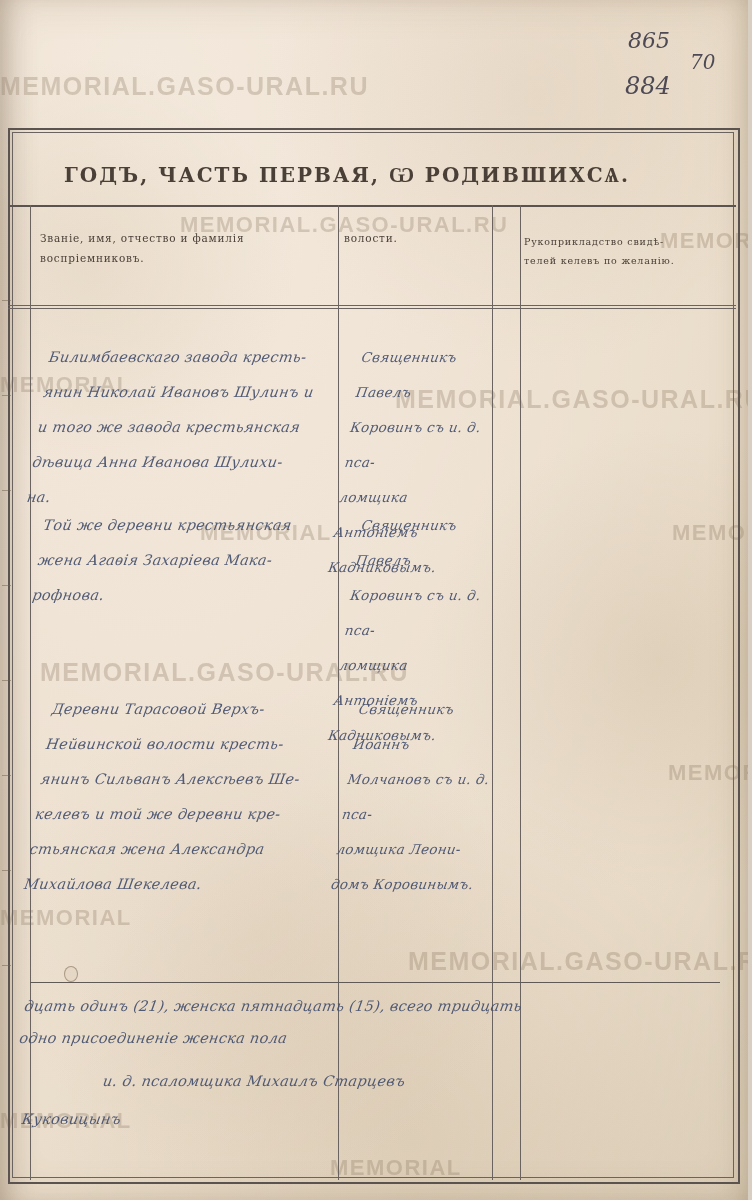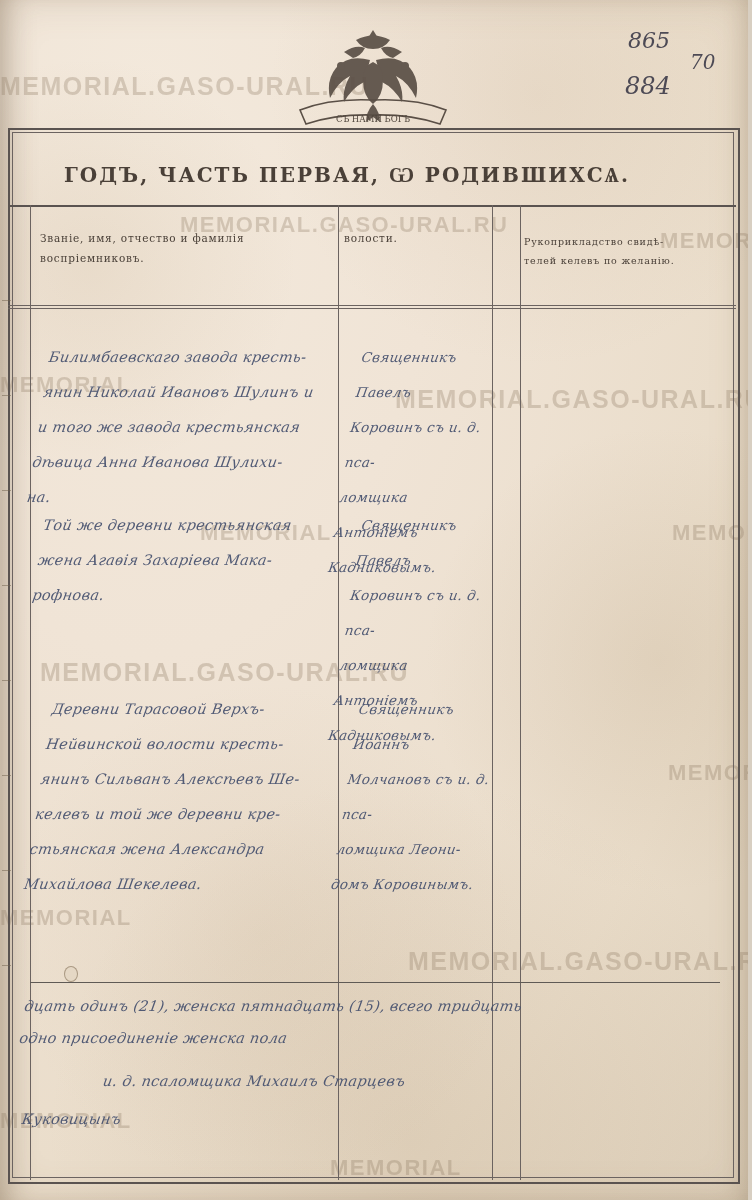--- a/index.html
+++ b/index.html
@@ -232,46 +232,20 @@
 </style>
 </head>
 <body>
 
 <div class="page">
 
   <div class="stamp n1">865</div>
   <div class="stamp n3">884</div>
   <div class="stamp n2">70</div>
 
-  <div class="crest">
-    <svg viewBox="0 0 190 110" width="190" height="110">
-      <g fill="#5a4f46" opacity="0.92">
-
-        <path d="M95 4 l5 8 -5 5 -5 -5z"></path>
-        <path d="M78 14 q17 -9 34 0 q-6 9 -17 9 q-11 0 -17 -9z"></path>
-        <path d="M66 26 q12 -8 21 -4 q-4 8 -12 10z"></path>
-        <path d="M124 26 q-12 -8 -21 -4 q4 8 12 10z"></path>
-
-        <path d="M92 34 q-22 -6 -34 8 q-10 12 -6 30 q8 -16 20 -22 q-8 14 -6 26 q8 -14 20 -20z"></path>
-        <path d="M98 34 q22 -6 34 8 q10 12 6 30 q-8 -16 -20 -22 q8 14 6 26 q-8 -14 -20 -20z"></path>
-
-        <path d="M95 36 q10 4 10 18 q0 16 -10 24 q-10 -8 -10 -24 q0 -14 10 -18z"></path>
-
-        <path d="M95 78 q-7 8 -7 18 q7 -5 7 -5 q0 0 7 5 q0 -10 -7 -18z"></path>
-
-        <circle cx="63" cy="40" r="4"></circle>
-        <circle cx="127" cy="40" r="4"></circle>
-      </g>
-
-      <g>
-        <path d="M22 84 q30 -12 73 -10 q43 -2 73 10 l-6 14 q-30 -10 -67 -9 q-37 -1 -67 9z" fill="none" stroke="#5a4f46" stroke-width="1.6"></path>
-        <text x="95" y="96" text-anchor="middle" font-size="8.5" font-family="DejaVu Serif, serif" fill="#50463d">СЪ НАМИ БОГЪ</text>
-      </g>
-    </svg>
-  </div>
 
   <div class="frame"></div>
   <div class="frame-inner"></div>
   <div class="title-rule"></div>
   <div class="head-rule"></div>
   <div class="head-rule2"></div>
 
   <div class="vrule" style="left:30px; top:205px; height:975px;"></div>
   <div class="vrule" style="left:338px; top:205px; height:975px;"></div>
   <div class="vrule" style="left:492px; top:205px; height:975px;"></div>

